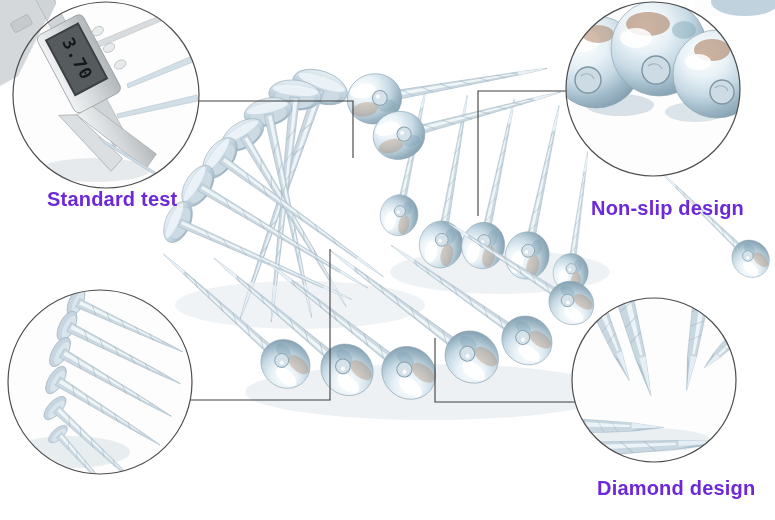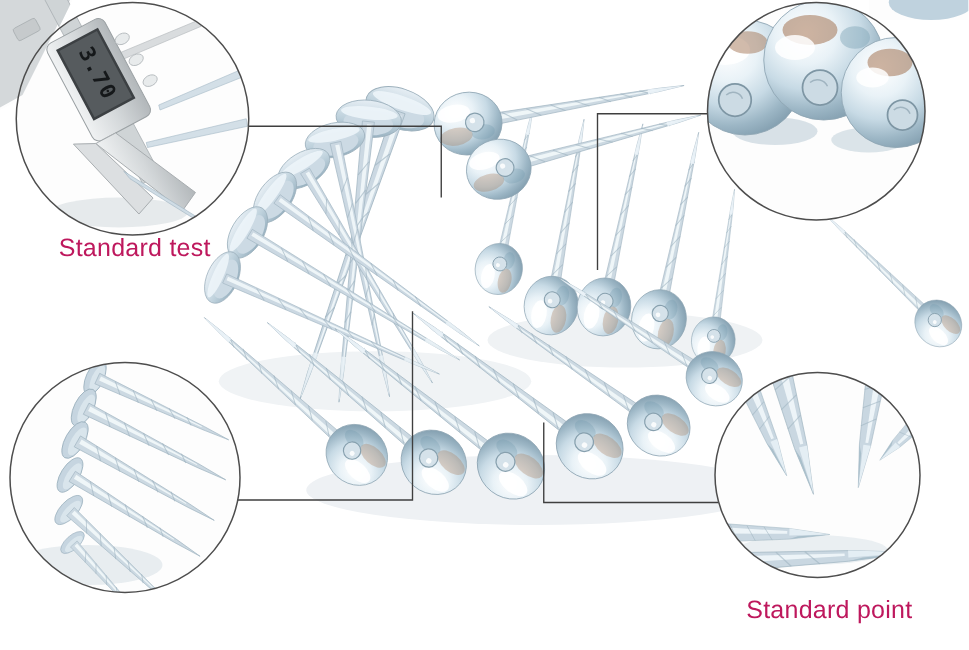--- a/index.html
+++ b/index.html
@@ -2,21 +2,21 @@
 <html><head>
 <meta charset="utf-8">
 <style>
   html,body{margin:0;padding:0;background:#ffffff;}
   .stage{
     position:relative;width:775px;height:520px;background:#ffffff;
     overflow:hidden;font-family:"Liberation Sans",sans-serif;
   }
   .stage svg{position:absolute;left:0;top:0;}
   .callout-label{
-    position:absolute;font-size:20px;font-weight:400;color:#be185d;
+    position:absolute;font-size:20px;font-weight:700;color:#6d28d9;
     letter-spacing:0.2px;white-space:nowrap;user-select:none;
   }
   .lcd-text{
     font-family:"DejaVu Sans Mono",monospace;font-size:17px;font-weight:bold;
     fill:#15181a;letter-spacing:1px;
   }
 </style>
 </head>
 <body>
 
@@ -233,14 +233,15 @@
         <use href="#spikeP" transform="translate(742,330) rotate(135) scale(0.5,0.8)"></use>
         <use href="#spikeP" transform="translate(572,426) rotate(1) scale(0.85)"></use>
         <use href="#spikeP" transform="translate(578,450) rotate(-3) scale(1.44,0.85)"></use>
       </g>
     </g>
     <circle cx="654" cy="380" r="82" fill="none" stroke="#4d4d4d" stroke-width="1.2"></circle>
   </g>
 </svg>
 
   <div class="callout-label" style="left:47px;top:188px">Standard test</div>
-  <div class="callout-label" style="left:597px;top:477px">Standard point</div>
+  <div class="callout-label" style="left:591px;top:197px">Non-slip design</div>
+  <div class="callout-label" style="left:597px;top:477px">Diamond design</div>
 </div>
 
 </body></html>

